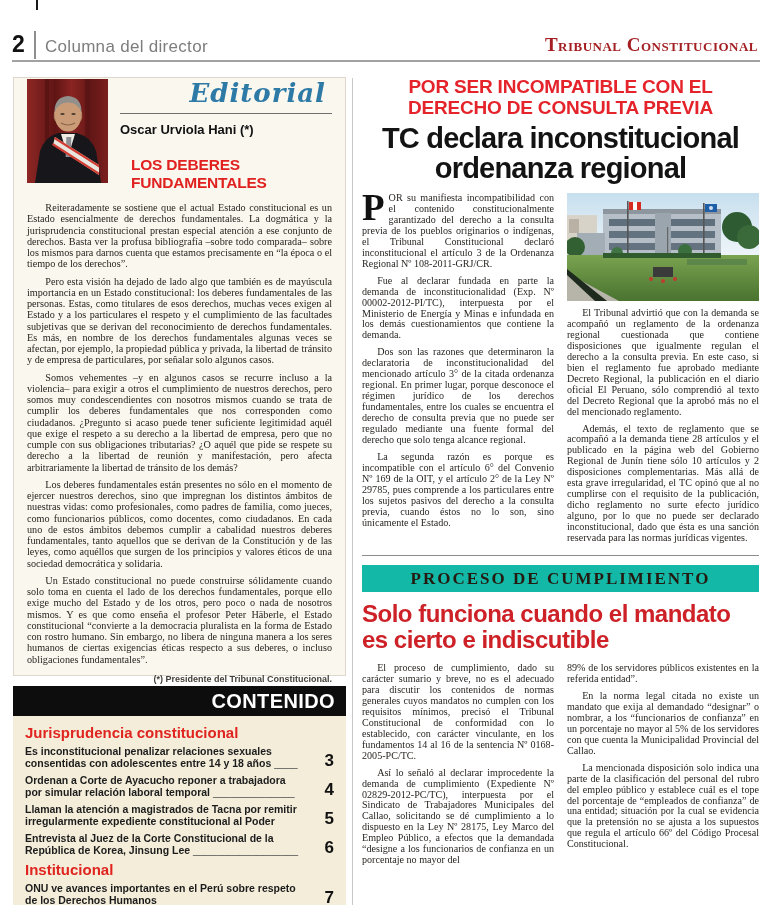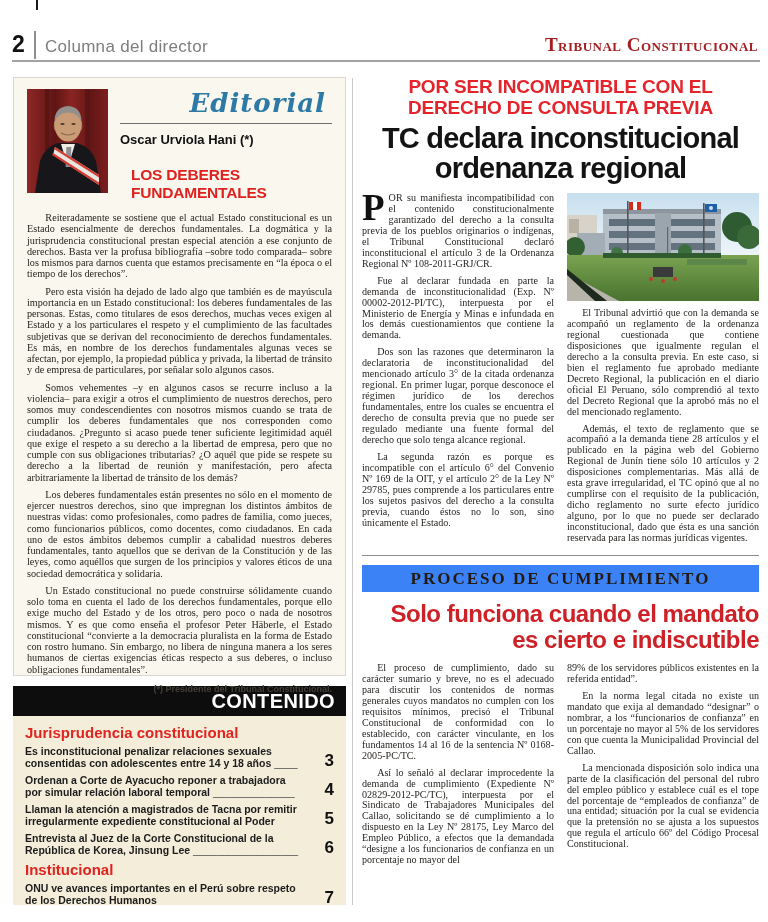--- a/index.html
+++ b/index.html
@@ -14,21 +14,21 @@
   .header-vline { position:absolute; left:34px; top:31px; width:2px; height:28px; background:#8f8f8f; }
   .section-name { position:absolute; left:45px; top:37px; font:400 17px "Liberation Sans", sans-serif; color:#7d7d7d; letter-spacing:.3px; }
   .masthead { position:absolute; right:10px; top:34px; font:bold 19px "Liberation Serif", serif; font-variant:small-caps; letter-spacing:.5px; color:#a31f22; }
   .header-rule { position:absolute; left:12px; right:8px; top:60px; height:2px; background:#a2a2a2; }
   .col-rule { position:absolute; left:352px; top:78px; width:1px; height:827px; background:#c8c8c8; }
 
   
   .left-col { position:absolute; left:13px; top:77px; width:333px; }
   .editorial-box {
     box-sizing:border-box; height:599px; background:#faf7ef;
-    border:1px solid #ddd8cb; padding:11px 13px 9px;
+    border:1px solid #ddd8cb; padding:1px 13px 9px;
   }
   .ed-top { display:flex; gap:12px; height:114px; }
   .portrait { flex:none; width:81px; height:104px; display:block; }
   .ed-right { flex:1; display:flex; flex-direction:column; padding-top:1px; min-width:0; }
   .ed-script { align-self:flex-end; margin-right:6px; font-family:"DejaVu Serif", serif; font-style:italic; font-weight:bold; font-size:26px; line-height:1; color:#2e7aa6; letter-spacing:1px; }
   .ed-line { border-top:1.5px solid #6f6f6f; margin:7px 0 8px; }
   .ed-byline { font:bold 13px "Liberation Sans", sans-serif; color:#111; }
   .ed-title { margin-top:auto; font:bold 15.5px "Liberation Sans", sans-serif; letter-spacing:-.2px; color:#e0211f; padding-bottom:1px;margin-left:11px; }
   .ed-par { margin:6px 0 0; font-size:10.2px; line-height:11.25px; text-align:justify; text-indent:1.8em; color:#27241f; }
   .ed-par:first-of-type { margin-top:9px; }
@@ -48,22 +48,22 @@
   .right-col { position:absolute; left:362px; top:76px; width:397px; }
   .kicker { text-align:center; font:bold 19px "Liberation Sans", sans-serif; color:#e4232b; line-height:21px; letter-spacing:-.2px; }
   .headline { text-align:center; font:bold 29px "Liberation Sans", sans-serif; color:#131313; line-height:30px; letter-spacing:-.8px; margin-top:5px; }
   .art-cols { display:flex; gap:13px; margin-top:10px; }
   .art-col { width:192px; min-width:0; }
   .art { margin:0 0 6px; font-size:10.1px; line-height:10.95px; text-align:justify; text-indent:1.5em; color:#221f1b; }
   .art.no-indent { text-indent:0; }
   .dropcap { float:left; font:bold 37px/28px "Liberation Serif", serif; color:#111; padding:1px 4px 0 0; }
   .building { display:block; width:192px; height:108px; margin-bottom:7px; }
   .mid-rule { border:none; border-top:1px solid #8c8c8c; margin:5px 0 9px; }
-  .section-bar { height:27px; background:#3b82f6; display:flex; align-items:center; justify-content:center; font:bold 17px "Liberation Serif", serif; letter-spacing:2px; color:#241a10; }
-  .subheadline { text-align:right; font:bold 24px "Liberation Sans", sans-serif; color:#cd2127; line-height:26px; letter-spacing:-.5px; margin:9px 0 10px; }
+  .section-bar { height:27px; background:#14b8a6; display:flex; align-items:center; justify-content:center; font:bold 17px "Liberation Serif", serif; letter-spacing:2px; color:#241a10; }
+  .subheadline { text-align:left; font:bold 24px "Liberation Sans", sans-serif; color:#cd2127; line-height:26px; letter-spacing:-.5px; margin:9px 0 10px; }
 </style>
 </head>
 <body>
 
 <div class="crop-mark"></div>
 <div class="page-number">2</div>
 <div class="header-vline"></div>
 <div class="section-name">Columna del director</div>
 <div class="masthead">Tribunal Constitucional</div>
 <div class="header-rule"></div>

